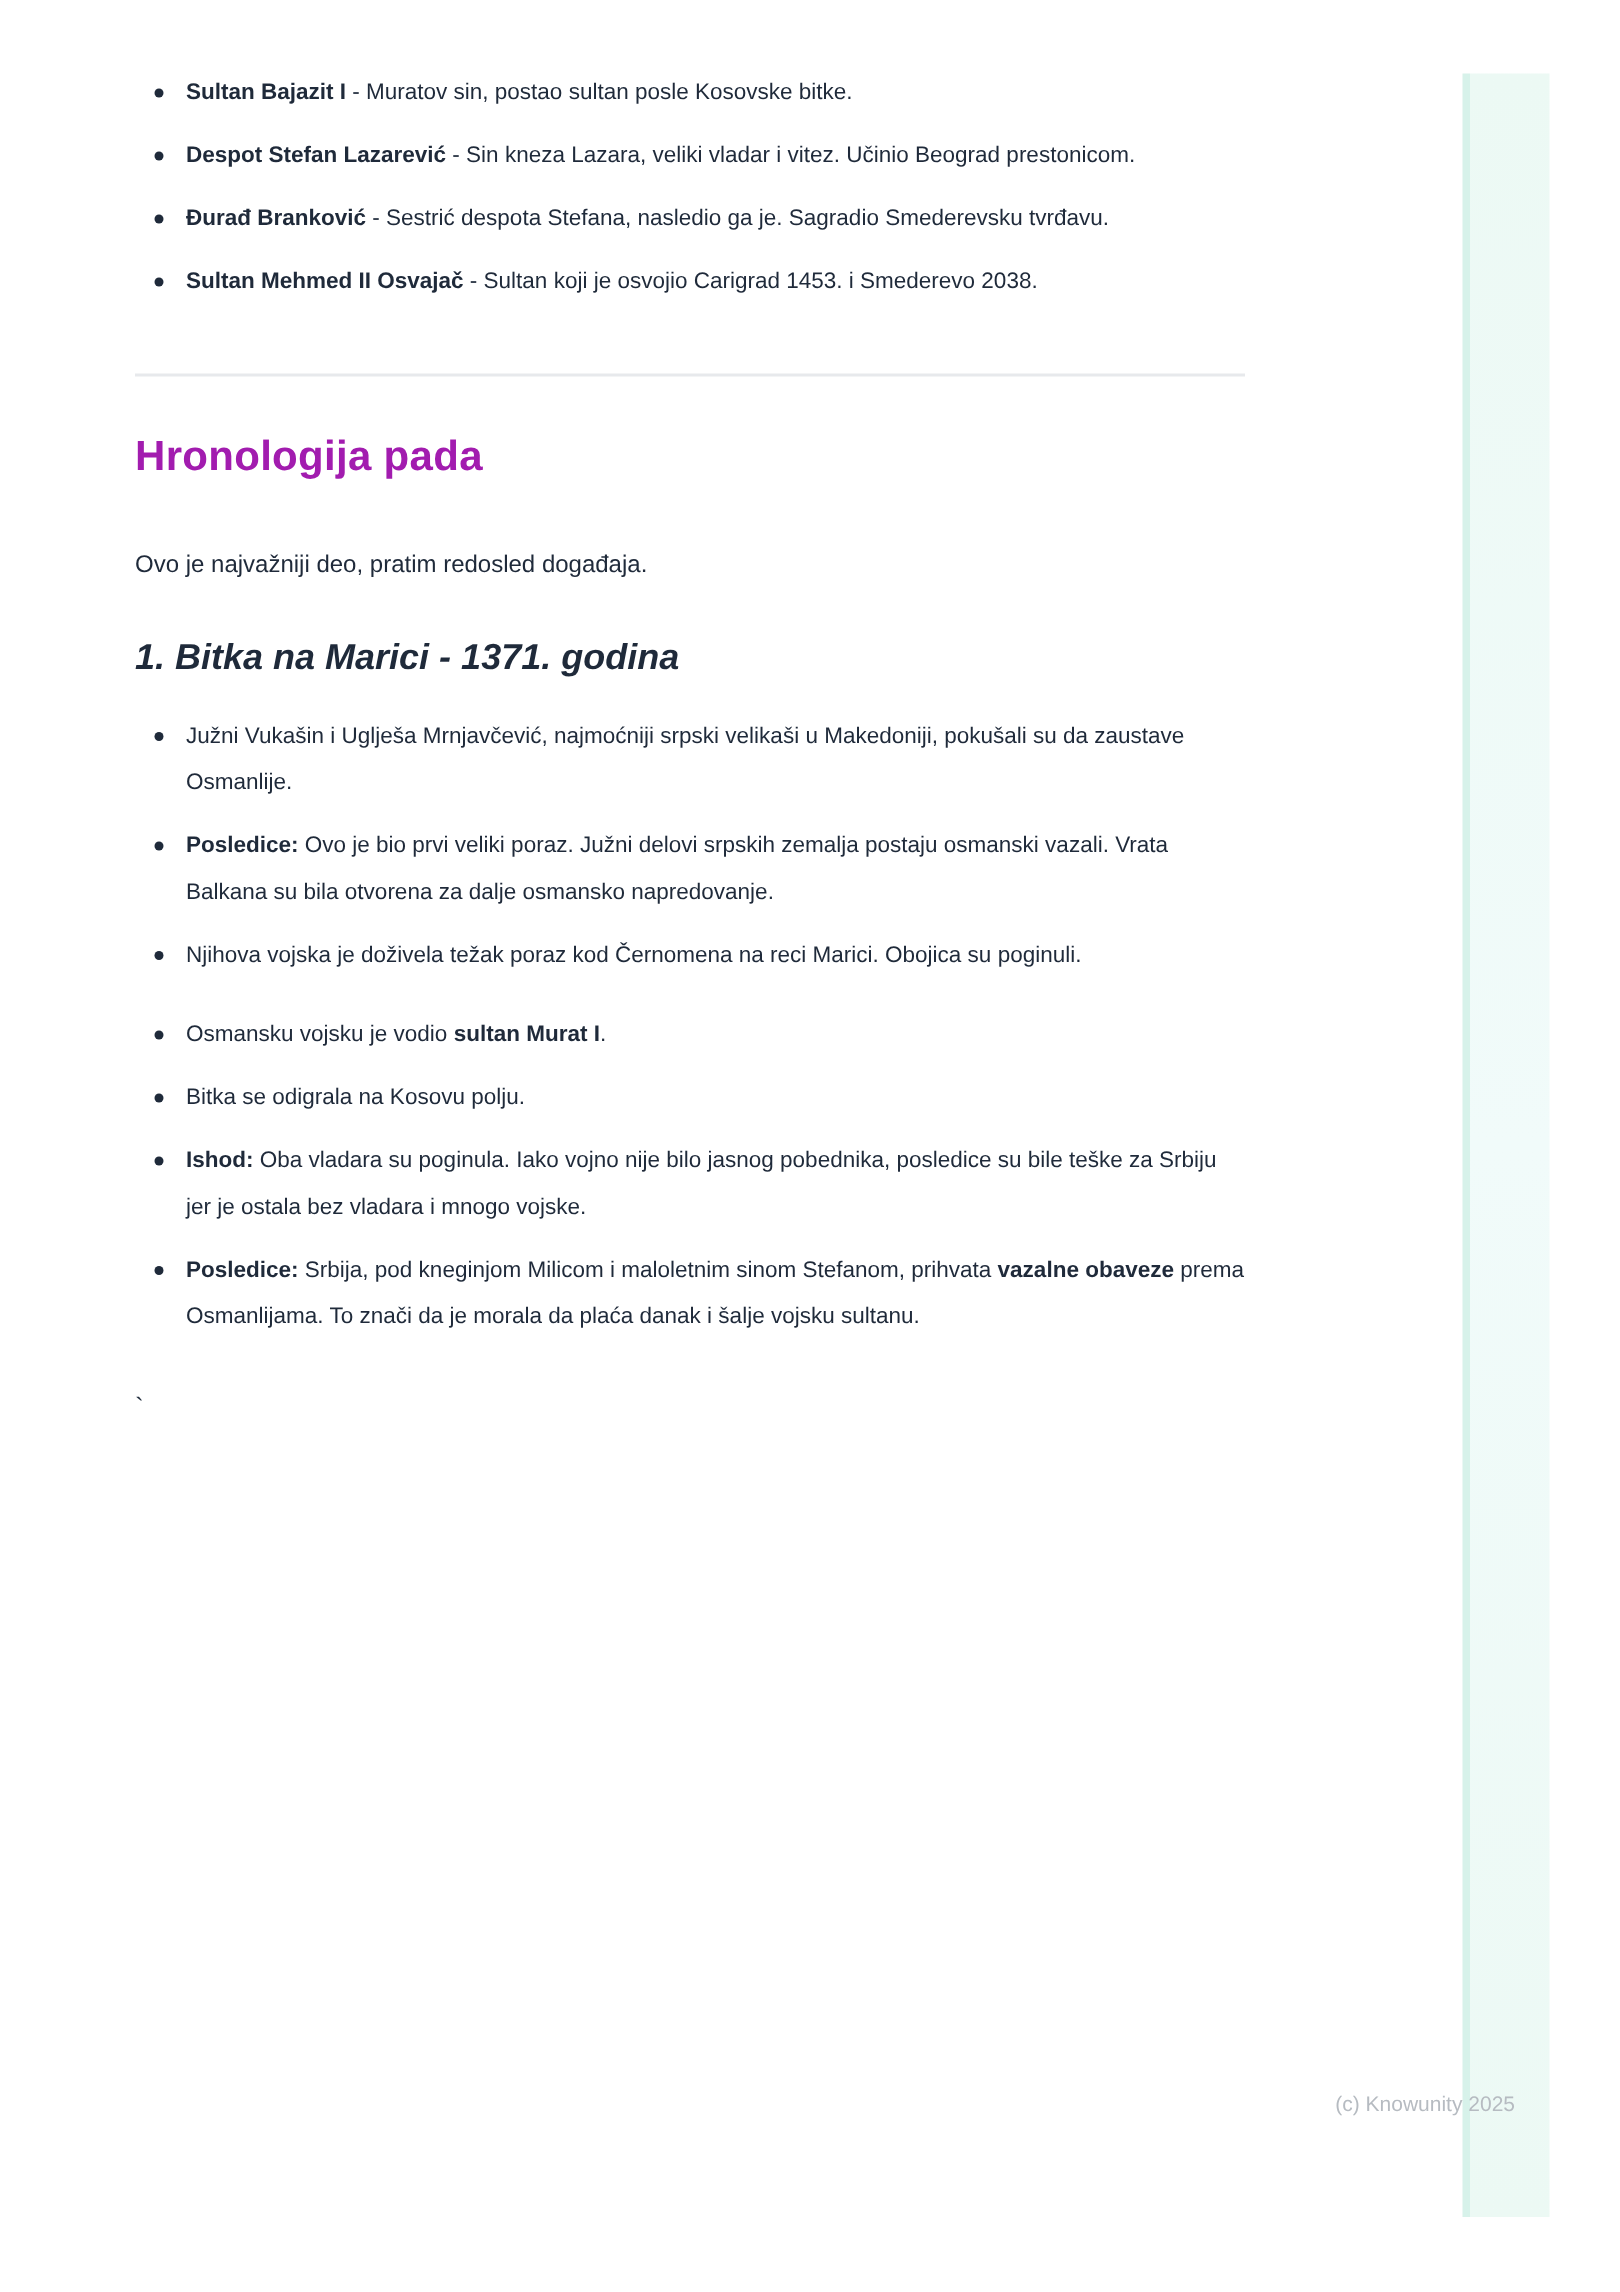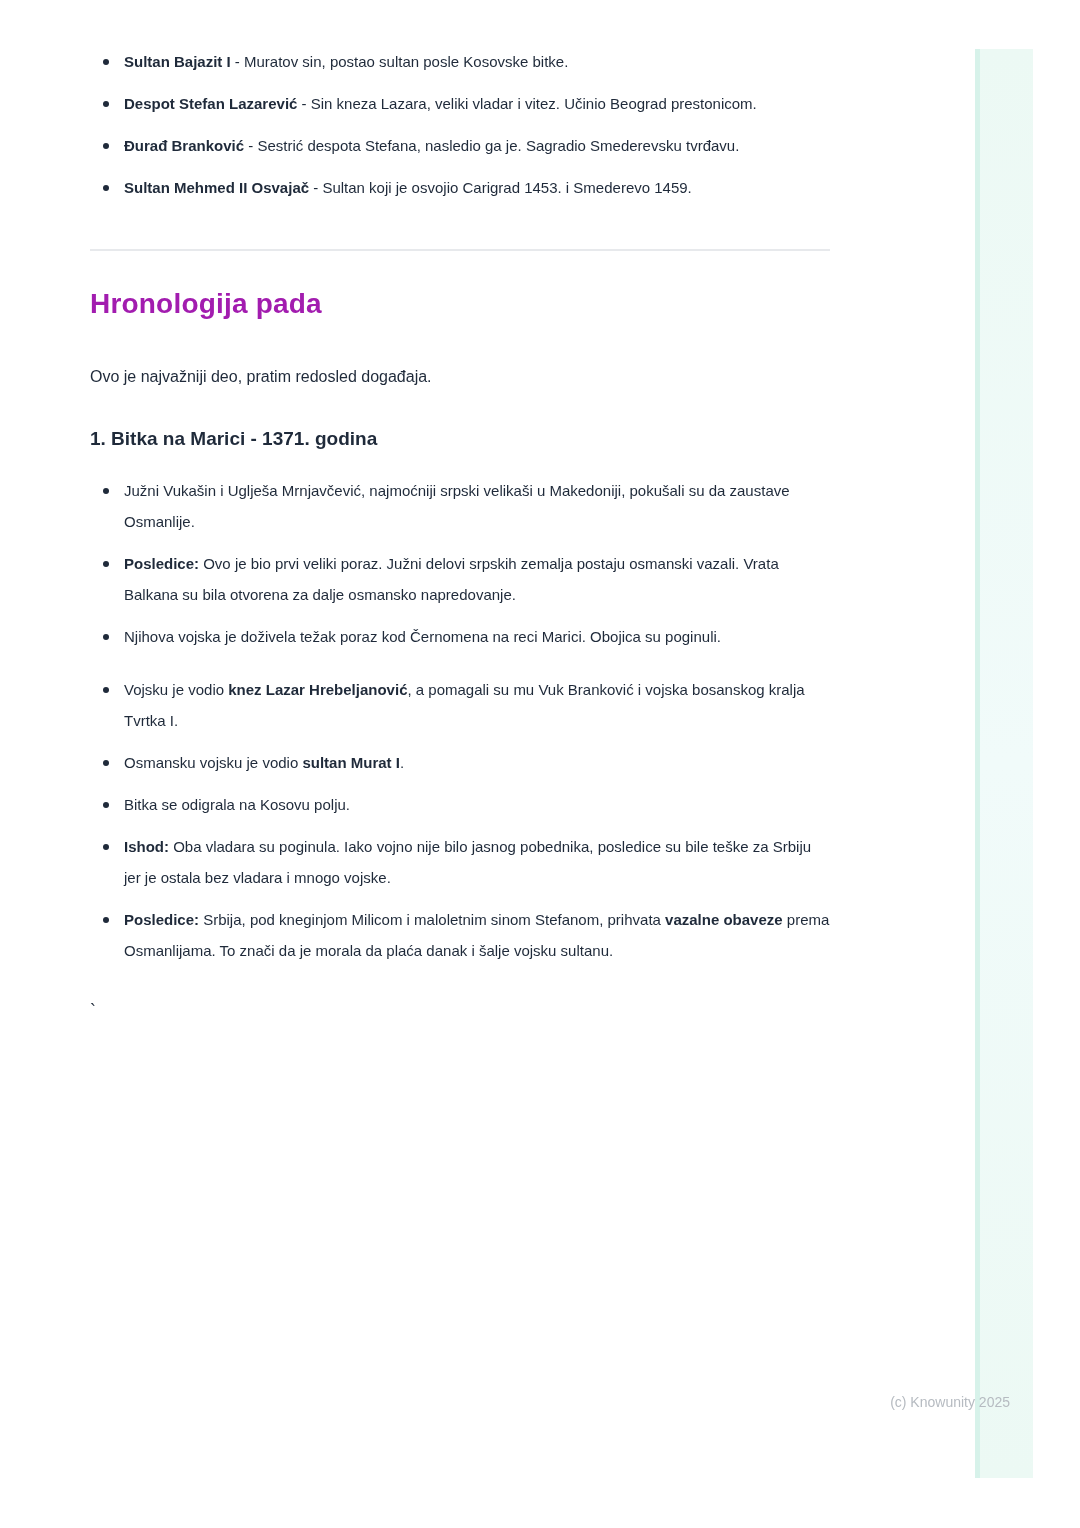--- a/index.html
+++ b/index.html
@@ -68,23 +68,24 @@
   }
 
   p.lead {
     margin-top: 40px;
     font-size: 16px;
     line-height: 31px;
   }
 
   h3.sub-title {
     margin-top: 33px;
-    font-size: 19px;
+    font-size: 24px;
     line-height: 28px;
     font-weight: 700;
+    font-style: italic;
   }
 
   .blist.after-title { margin-top: 22px; }
 
   p.stray {
     margin-top: 30px;
     font-size: 17.5px;
     line-height: 31px;
   }
 
@@ -104,40 +105,39 @@
 <div class="page">
 
   <div class="stripe"></div>
 
   <div class="content">
 
     <ul class="blist">
       <li><span class="bd">Sultan Bajazit I</span><span> - Muratov sin, postao sultan posle Kosovske bitke.</span></li>
       <li><span class="bd">Despot Stefan Lazarević</span><span> - Sin kneza Lazara, veliki vladar i vitez. Učinio Beograd prestonicom.</span></li>
       <li><span class="bd">Đurađ Branković</span><span> - Sestrić despota Stefana, nasledio ga je. Sagradio Smederevsku tvrđavu.</span></li>
-      <li><span class="bd">Sultan Mehmed II Osvajač</span><span> - Sultan koji je osvojio Carigrad 1453. i Smederevo 1459.</span></li>
+      <li><span class="bd">Sultan Mehmed II Osvajač</span><span> - Sultan koji je osvojio Carigrad 1453. i Smederevo 2038.</span></li>
     </ul>
 
     <hr class="divider">
 
     <h2 class="section-heading">Hronologija pada</h2>
 
     <p class="lead">Ovo je najvažniji deo, pratim redosled događaja.</p>
 
     <h3 class="sub-title">1. Bitka na Marici - 1371. godina</h3>
 
     <ul class="blist after-title">
       <li><span>Južni Vukašin i Uglješa Mrnjavčević, najmoćniji srpski velikaši u Makedoniji, pokušali su da zaustave Osmanlije.</span></li>
       <li><span class="bd">Posledice:</span><span> Ovo je bio prvi veliki poraz. Južni delovi srpskih zemalja postaju osmanski vazali. Vrata Balkana su bila otvorena za dalje osmansko napredovanje.</span></li>
       <li><span>Njihova vojska je doživela težak poraz kod Černomena na reci Marici. Obojica su poginuli.</span></li>
     </ul>
 
 
     <ul class="blist after-title">
-      <li><span>Vojsku je vodio </span><span class="bd">knez Lazar Hrebeljanović</span><span>, a pomagali su mu Vuk Branković i vojska bosanskog kralja Tvrtka I.</span></li>
       <li><span>Osmansku vojsku je vodio </span><span class="bd">sultan Murat I</span><span>.</span></li>
       <li><span>Bitka se odigrala na Kosovu polju.</span></li>
       <li><span class="bd">Ishod:</span><span> Oba vladara su poginula. Iako vojno nije bilo jasnog pobednika, posledice su bile teške za Srbiju jer je ostala bez vladara i mnogo vojske.</span></li>
       <li><span class="bd">Posledice:</span><span> Srbija, pod kneginjom Milicom i maloletnim sinom Stefanom, prihvata </span><span class="bd">vazalne obaveze</span><span> prema Osmanlijama. To znači da je morala da plaća danak i šalje vojsku sultanu.</span></li>
     </ul>
 
     <p class="stray">`</p>
 
   </div>
 

